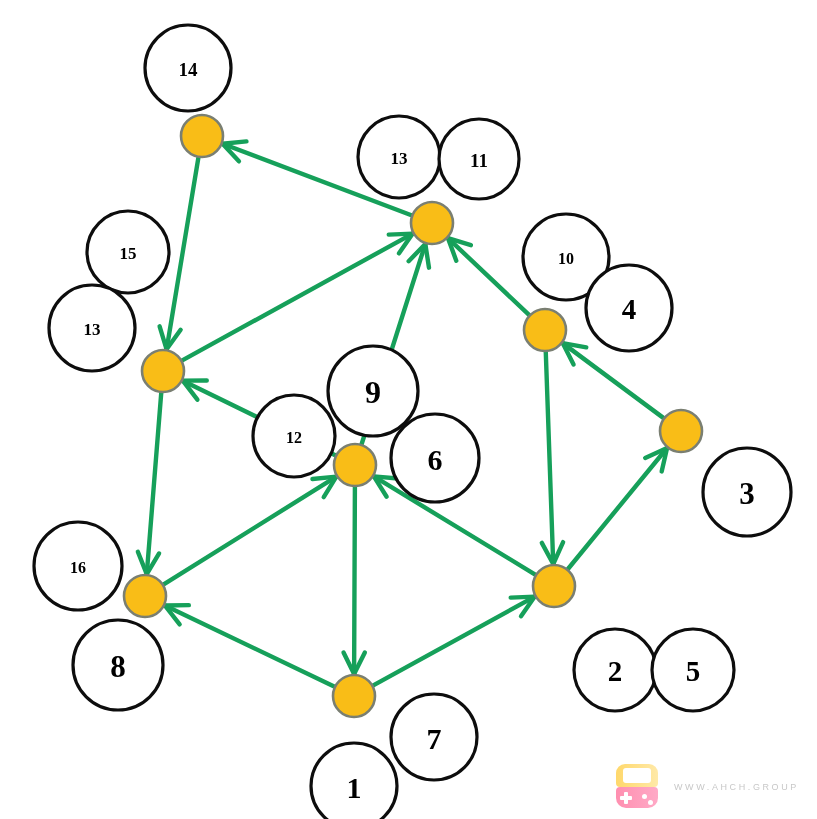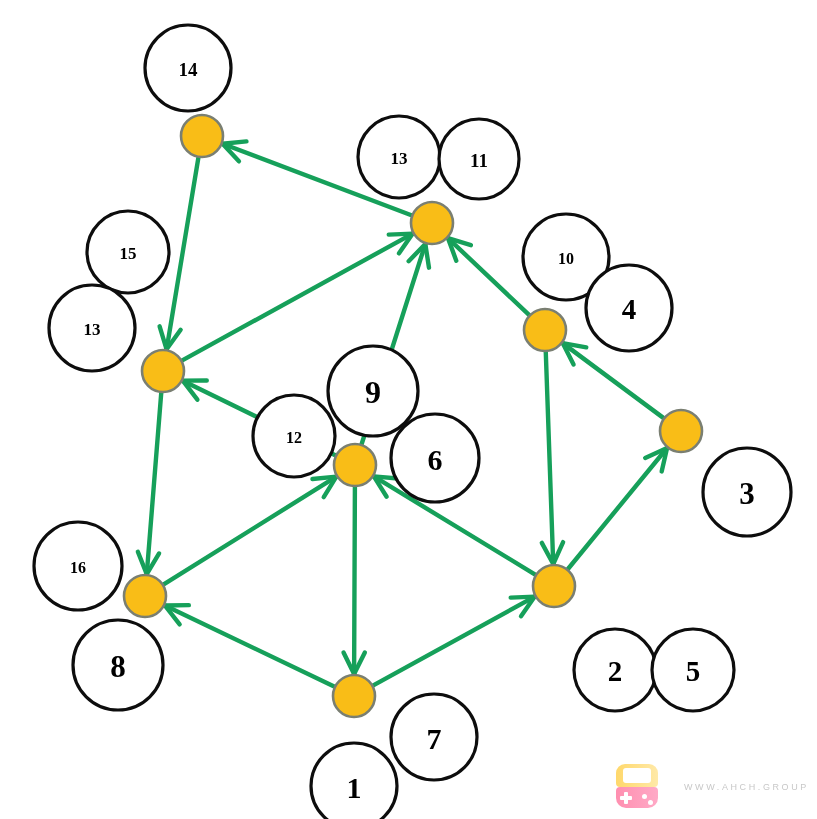--- a/index.html
+++ b/index.html
@@ -100,21 +100,21 @@
     font-weight: bold;
     color: #222222;
     letter-spacing: 1px;
   }
   #wm-sub {
     font-family: "Liberation Sans", sans-serif;
     font-size: 9px;
     color: #c8c8c8;
     letter-spacing: 2.6px;
     margin-top: 3px;
-    margin-left: 16px;
+    margin-left: 6px;
   }
 </style>
 </head>
 <body>
 
 <div id="canvas-wrap">
 
   <svg id="graph" viewBox="0 0 817 819" xmlns="http://www.w3.org/2000/svg">
     <g id="edge-layer">
         <g>

